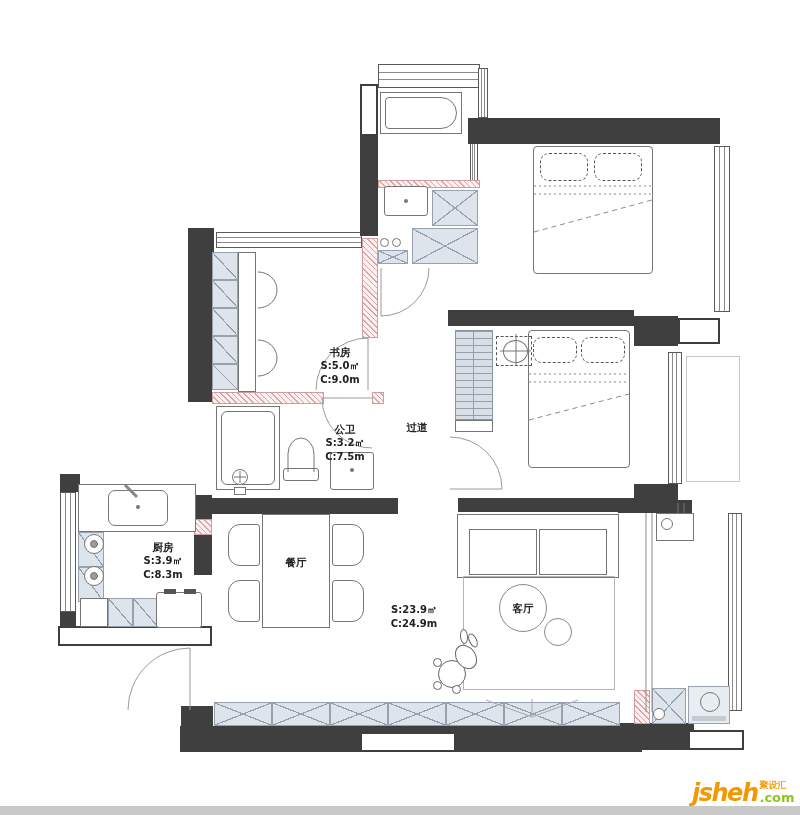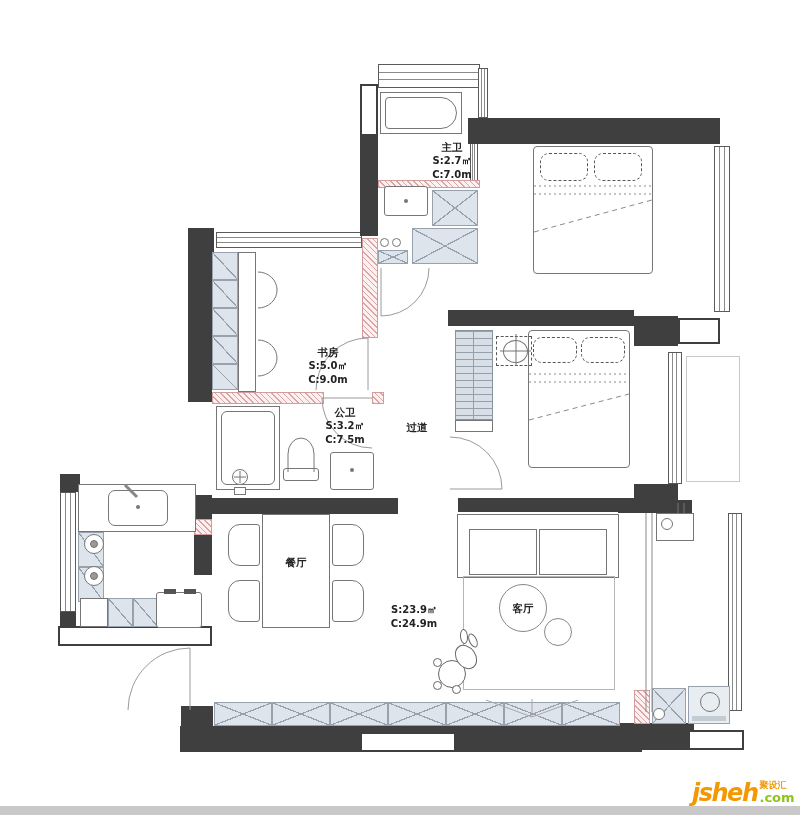--- a/index.html
+++ b/index.html
@@ -233,37 +233,37 @@
       <path d="M486 700 L532 717 L578 700 M532 699 V717"></path>
     </g>
     <g stroke="#767676" stroke-width="1">
       <path d="M678 513 V503 M684 513 V503"></path>
     </g>
     <g stroke="#8a8a8a" stroke-width="1">
       <path d="M646 513 V712 M652 513 V712"></path>
     </g>
   </svg>
 
-  <div class="lbl" style="left:420px;top:140px;width:64px">
-    <span class="rn">主卫</span>
-      <span>S:2.7㎡</span>
-      <span>C:7.0m</span>
-  </div>
-  <div class="lbl" style="left:298px;top:345px;width:60px">
+  <div class="lbl" style="left:310px;top:345px;width:60px">
     <span class="rn">书房</span>
       <span>S:5.0㎡</span>
       <span>C:9.0m</span>
   </div>
-  <div class="lbl" style="left:313px;top:405px;width:64px">
+  <div class="lbl" style="left:313px;top:422px;width:64px">
     <span class="rn">公卫</span>
       <span>S:3.2㎡</span>
       <span>C:7.5m</span>
   </div>
   <div class="lbl" style="left:393px;top:420px;width:48px">
     <span class="rn">过道</span>
+  </div>
+  <div class="lbl" style="left:131px;top:540px;width:64px">
+    <span class="rn">厨房</span>
+      <span>S:3.9㎡</span>
+      <span>C:8.3m</span>
   </div>
   <div class="lbl" style="left:272px;top:555px;width:48px">
     <span class="rn">餐厅</span>
   </div>
   <div class="lbl" style="left:378px;top:603px;width:72px">
     <span>S:23.9㎡</span>
       <span>C:24.9m</span>
   </div>
   <div class="lbl" style="left:499px;top:601px;width:48px">
     <span class="rn">客厅</span>

